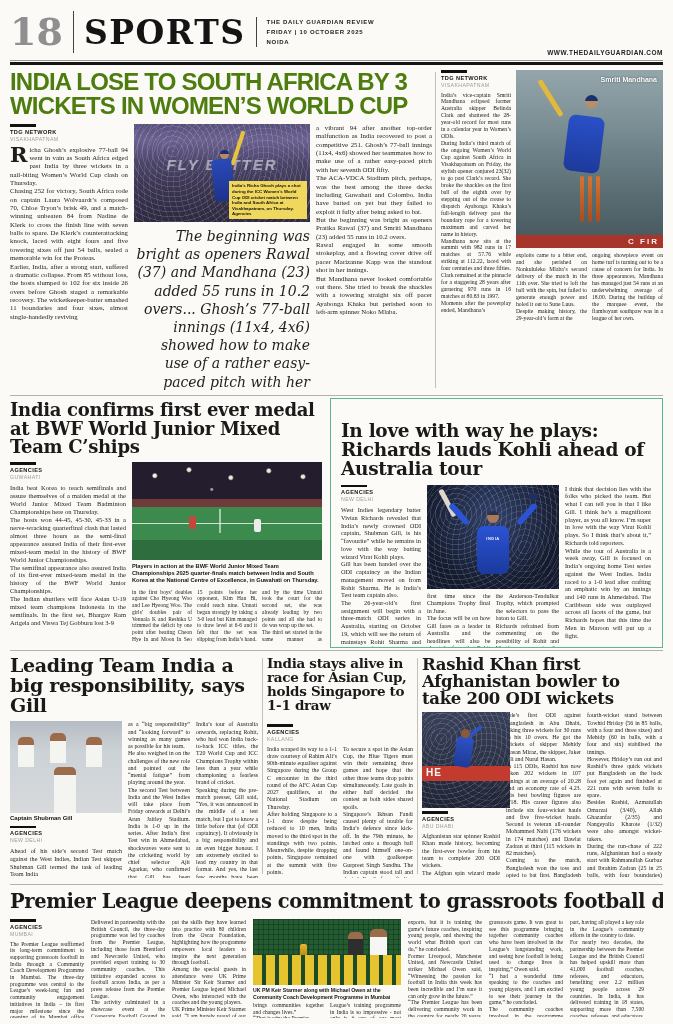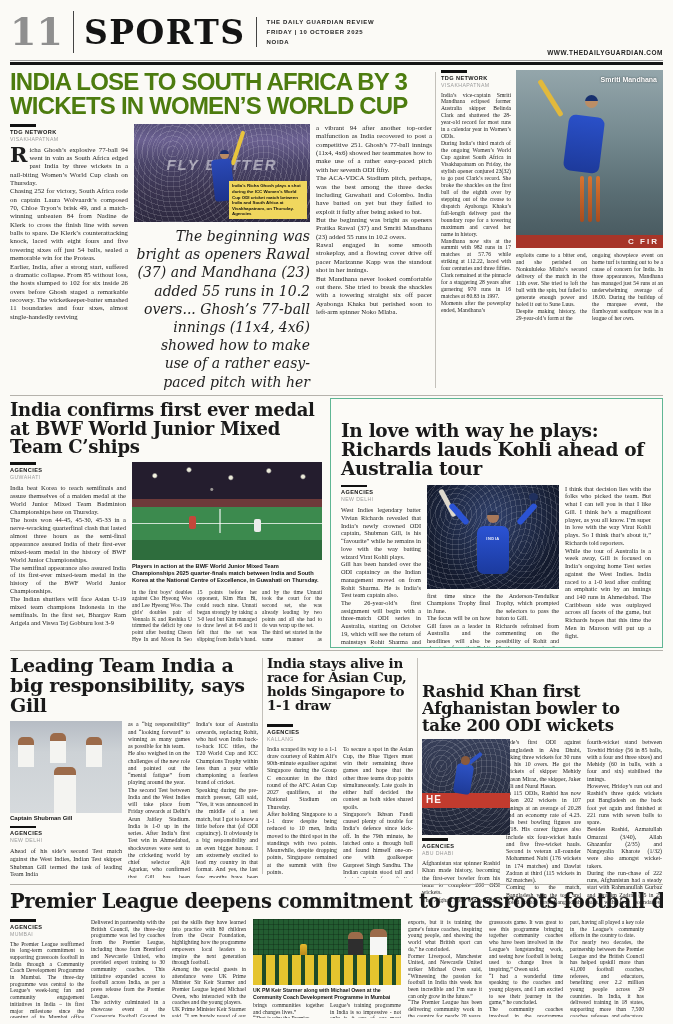--- a/index.html
+++ b/index.html
@@ -79,21 +79,21 @@
   .pp-cup{position:absolute;left:32%;top:38%;width:7px;height:12px;background:linear-gradient(180deg,#e7b92c,#b8871a);border-radius:2px 2px 0 0;}
   
   .greenbox{border:1.5px solid #5fb694;padding:8px 10px;box-sizing:border-box;background:#fcfbf7;}
   .minicols{display:flex;gap:5px;margin-top:4px;}
   .premier-hl{font-family:"DejaVu Serif",serif;font-weight:700;font-size:19.5px;letter-spacing:-.4px;white-space:nowrap;color:#1a1a1a;margin-bottom:6px;}
 </style>
 </head>
 <body>
 
 <div class="hdr">
-  <div class="pageno">11</div>
+  <div class="pageno">18</div>
   <div class="vr"></div>
   <div class="sectionname">SPORTS</div>
   <div class="vr2"></div>
   <div class="mast">
     <div>THE DAILY GUARDIAN REVIEW</div>
     <div>FRIDAY | 10 OCTOBER 2025</div>
     <div>NOIDA</div>
   </div>
   <div class="hsp"></div>
   <div class="site">WWW.THEDAILYGUARDIAN.COM</div>
@@ -287,21 +287,21 @@
   <div class="flexr" style="gap:6px;">
     <div class="col" style="width:70px;height:150px;font-size:5.9px;">India scraped its way to a 1-1 draw courtesy of Rahim Ali’s 90th-minute equaliser against Singapore during the Group C encounter in the third round of the AFC Asian Cup 2027 qualifiers, at the National Stadium on Thursday.
 After holding Singapore to a 1-1 draw despite being reduced to 10 men, India moved to the third spot in the standings with two points. Meanwhile, despite dropping points, Singapore remained at the summit with five points.</div>
     <div class="col" style="width:70px;height:150px;font-size:5.9px;">To secure a spot in the Asian Cup, the Blue Tigers must win their remaining three games and hope that the other three teams drop points simultaneously. Late goals in either half decided the contest as both sides shared spoils.
 Singapore’s Ikhsan Fandi caused plenty of trouble for India’s defence since kick-off. In the 79th minute, he latched onto a through ball and found himself one-on-one with goalkeeper Gurpreet Singh Sandhu. The Indian captain stood tall and denied Fandi from finding the net. Moments later, the referee raised the flag to deem Fandi offside.</div>
   </div>
 </section>
 
 <div class="vrule" style="left:417px;top:658px;height:216px;"></div>
 
-<section class="story" style="left:422px;top:683px;width:241px;height:222px;">
+<section class="story" style="left:422px;top:656px;width:241px;height:222px;">
   <div class="hl-serif" style="font-size:16.5px;margin-bottom:5px;">Rashid Khan first Afghanistan bowler to take 200 ODI wickets</div>
   <div class="flexr" style="gap:6px;">
     <div style="width:78px;">
       <div class="photo rp" style="width:88px;height:96px;">
         <div class="noise"></div>
         <div class="rp-strip">HE</div>
         <div class="rp-arm"></div>
         <div class="rp-torso"></div>
         <div class="rp-head"></div>
       </div>

